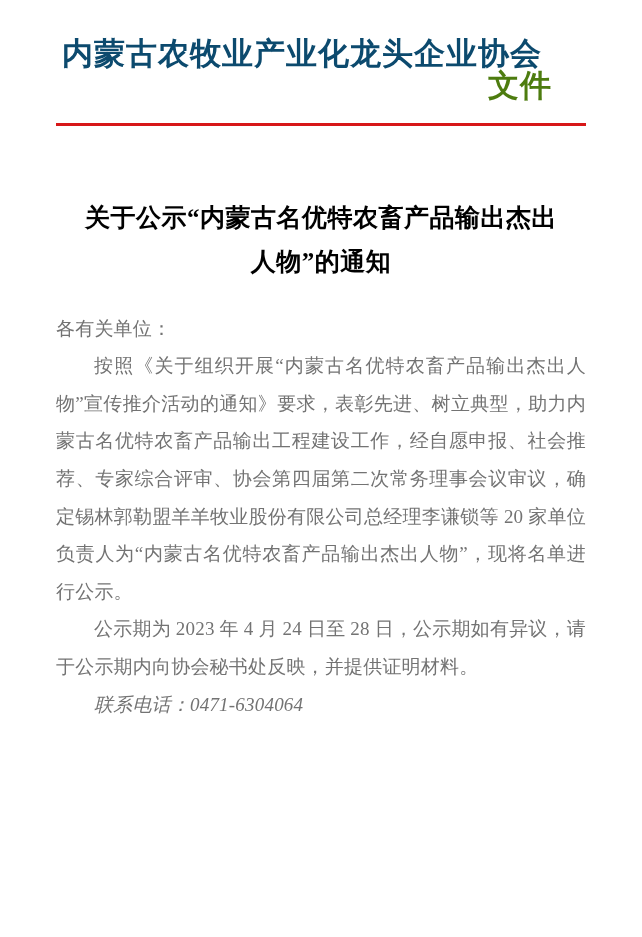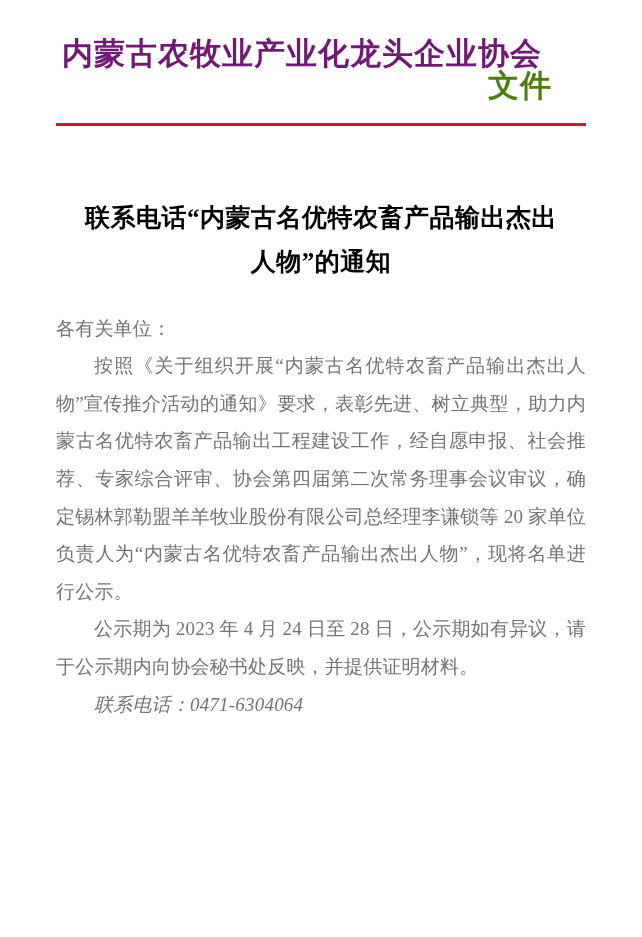--- a/index.html
+++ b/index.html
@@ -25,21 +25,21 @@
 
   
   .letterhead {
     position: relative;
     padding-top: 38px;
   }
   .lh-lines {
     display: block;
   }
   .lh-line {
-    color: #701a75;
+    color: #0c4a6e;
     font-family: "Liberation Serif", "DejaVu Serif", serif;
     font-weight: bold;
     font-size: 31px;
     line-height: 1.0;
     letter-spacing: 1px;
     white-space: nowrap;
   }
   .lh-line.first {
     margin-left: 6px;
     margin-bottom: 22px;
@@ -111,21 +111,21 @@
 
   <div class="letterhead">
     <div class="lh-lines">
       <div class="lh-line first">内蒙古农牧业产业化龙头企业协会</div>
     </div>
     <div class="lh-doc">文件</div>
     <div class="lh-rule"></div>
   </div>
 
   <div class="doc-title">
-    <div>联系电话“内蒙古名优特农畜产品输出杰出</div>
+    <div>关于公示“内蒙古名优特农畜产品输出杰出</div>
     <div>人物”的通知</div>
   </div>
 
   <div class="body-block">
     <p class="para">各有关单位：</p>
     <p class="para indent">按照《关于组织开展“内蒙古名优特农畜产品输出杰出人物”宣传推介活动的通知》要求，表彰先进、树立典型，助力内蒙古名优特农畜产品输出工程建设工作，经自愿申报、社会推荐、专家综合评审、协会第四届第二次常务理事会议审议，确定锡林郭勒盟羊羊牧业股份有限公司总经理李谦锁等 20 家单位负责人为“内蒙古名优特农畜产品输出杰出人物”，现将名单进行公示。</p>
     <p class="para indent">公示期为 2023 年 4 月 24 日至 28 日，公示期如有异议，请于公示期内向协会秘书处反映，并提供证明材料。</p>
     <p class="contact-line">
       <span>联系电话：</span><span>0471-6304064</span>
     </p>

